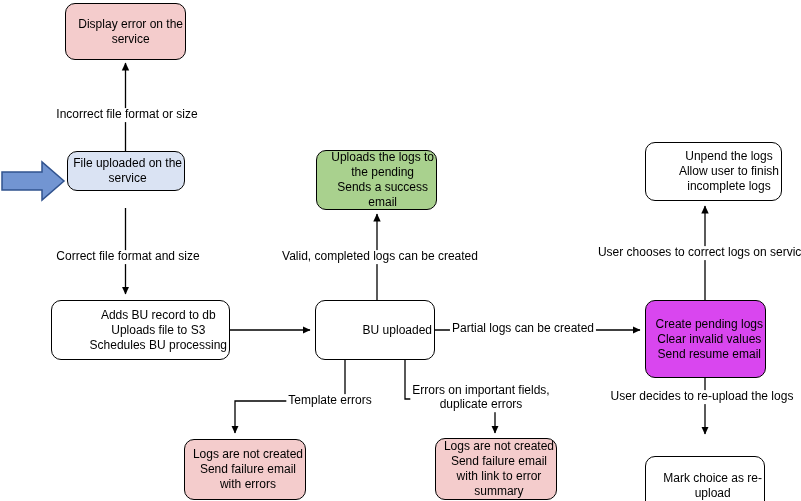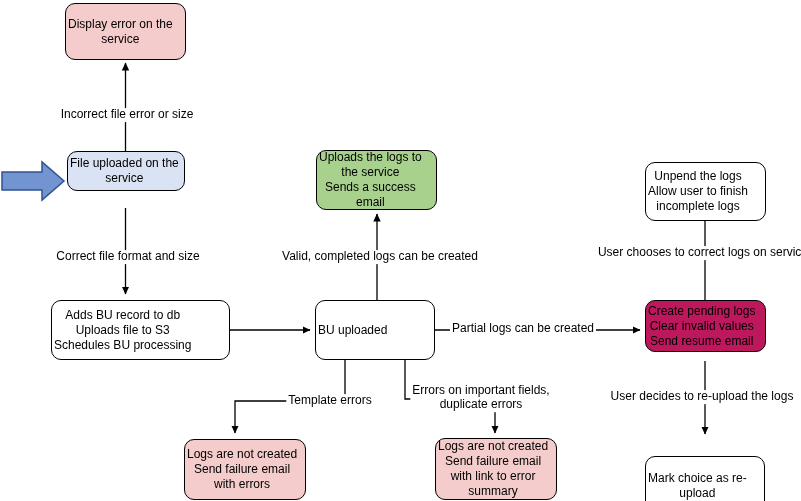--- a/index.html
+++ b/index.html
@@ -7,21 +7,21 @@
     position:relative;width:801px;height:501px;overflow:hidden;
     background:#ffffff;
     font-family:"Liberation Sans", sans-serif;
     font-size:12px;color:#000;
   }
   #wires{position:absolute;left:0;top:0;width:801px;height:501px;z-index:1;}
   #wires path.conn{fill:none;stroke:#000;stroke-width:1.3;}
   .node{
     position:absolute;z-index:3;box-sizing:border-box;
     border:1.3px solid #000;border-radius:10px;
-    display:flex;align-items:center;justify-content:flex-start;
+    display:flex;align-items:center;justify-content:flex-end;
     text-align:center;padding:1px 2px;
     line-height:1.25;
   }
   .node-text{white-space:pre-line;}
   .edge-label{
     position:absolute;z-index:2;
     transform:translate(-50%,-50%);
     background:#ffffff;padding:0 2px;
     white-space:pre;text-align:center;line-height:1.15;
   }
@@ -44,21 +44,21 @@
     <path class="conn" d="M377,300 V214" marker-end="url(#arrow)"></path>
     <path class="conn" d="M435,330 H640" marker-end="url(#arrow)"></path>
     <path class="conn" d="M345,359 V401 H235 V433" marker-end="url(#arrow)"></path>
     <path class="conn" d="M405,359 V399 H495 V433" marker-end="url(#arrow)"></path>
     <path class="conn" d="M705,300 V206" marker-end="url(#arrow)"></path>
     <path class="conn" d="M705,361 V434" marker-end="url(#arrow)"></path>
 
     <polygon points="2,172 42,172 42,162 64,181 42,200 42,190 2,190" stroke-width="1.5" style="fill: rgb(114, 149, 210); stroke: rgb(49, 83, 143);"></polygon>
   </svg>
 
-  <div class="edge-label" style="left:127px;top:115px;">Incorrect file error or size</div>
+  <div class="edge-label" style="left:127px;top:115px;">Incorrect file format or size</div>
   <div class="edge-label" style="left:128px;top:257px;">Correct file format and size</div>
   <div class="edge-label" style="left:380px;top:257px;">Valid, completed logs can be created</div>
   <div class="edge-label" style="left:523px;top:329px;">Partial logs can be created</div>
   <div class="edge-label" style="left:330px;top:401px;">Template errors</div>
   <div class="edge-label" style="left:453px;top:398px;margin-left:28px;">Errors on important fields,
 duplicate errors</div>
   <div class="edge-label" style="left:703px;top:253px;">User chooses to correct logs on service</div>
   <div class="edge-label" style="left:702px;top:397px;">User decides to re-upload the logs</div>
 
   <div class="node" style="left: 65px; top: 3px; width: 121px; height: 57px; background-color: rgb(244, 204, 204);">
@@ -76,32 +76,32 @@
 Uploads file to S3
 Schedules BU processing</span>
   </div>
 
   <div class="node" style="left: 315px; top: 300px; width: 120px; height: 60px; background-color: rgb(255, 255, 255);">
     <span class="node-text">BU uploaded</span>
   </div>
 
   <div class="node" style="left: 316px; top: 150px; width: 121px; height: 60px; background-color: rgb(169, 209, 142);">
     <span class="node-text">Uploads the logs to
-the service
+the pending
 Sends a success
 email</span>
   </div>
 
-  <div class="node" style="left: 645px; top: 300px; width: 121px; height: 52px; background-color: #be185d;">
+  <div class="node" style="left: 645px; top: 300px; width: 121px; height: 78px; background-color: #d946ef;">
     <span class="node-text">Create pending logs
 Clear invalid values
 Send resume email</span>
   </div>
 
-  <div class="node" style="left: 645px; top: 142px; width: 121px; height: 59px; background-color: rgb(255, 255, 255); margin-top: 20px;">
+  <div class="node" style="left: 645px; top: 142px; width: 137px; height: 59px; background-color: rgb(255, 255, 255);">
     <span class="node-text">Unpend the logs
 Allow user to finish
 incomplete logs</span>
   </div>
 
   <div class="node" style="left: 645px; top: 440px; width: 120px; height: 60px; background-color: rgb(255, 255, 255); margin-top: 16px;">
     <span class="node-text">Mark choice as re-
 upload</span>
   </div>
 

